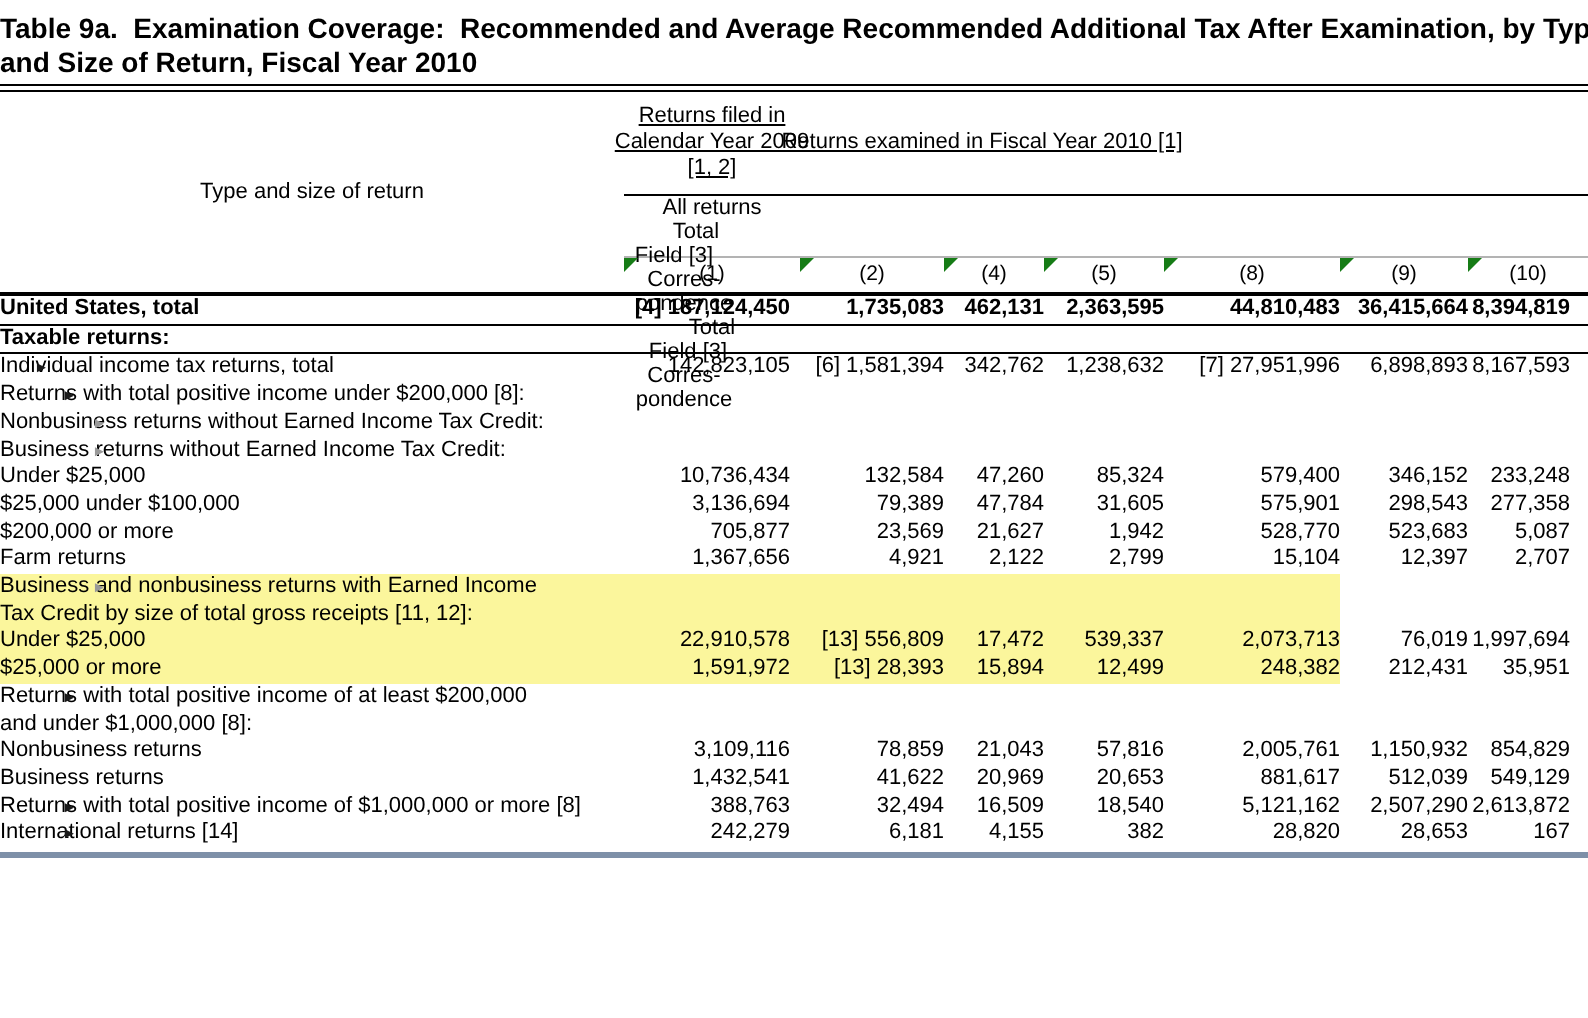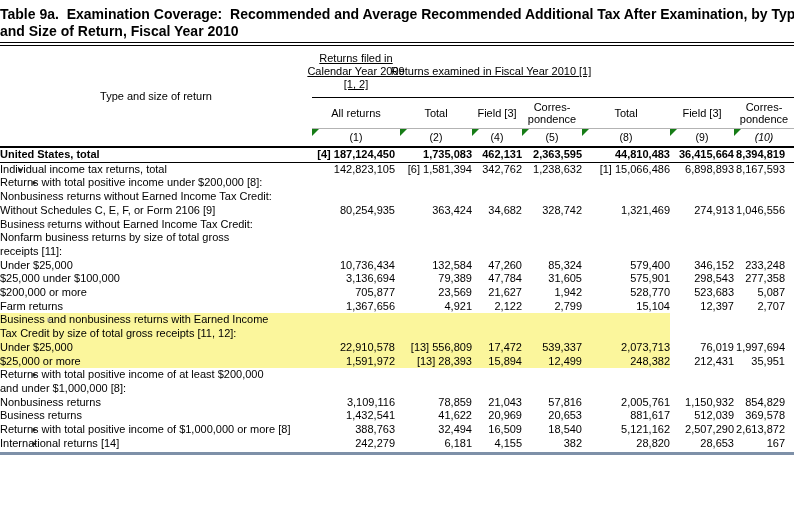--- a/index.html
+++ b/index.html
@@ -17,21 +17,21 @@
     margin:2px 0 0 0;
   }
   
   .header{display:flex;width:794px;}
   .stub{
     width:312px;box-sizing:border-box;display:flex;align-items:center;justify-content:center;
     font-size:11px;
   }
   .colhead{width:482px;}
   .grouprow{display:flex;height:51px;border-bottom:1px solid #000;box-sizing:content-box;text-decoration:underline;}
-  .subrow{display:flex;height:30px;border-bottom:1px solid #b3b3b3;}
+  .subrow{display:flex;height:30px;border-bottom:1px solid #b3b3b3;flex-direction:column;}
   .numrow{display:flex;height:17px;}
   .gcell,.scell,.ncell{
     display:flex;align-items:center;justify-content:center;text-align:center;
     font-size:11px;line-height:13px;white-space:pre;box-sizing:border-box;flex:0 0 auto;
   }
   .scell{line-height:12px;}
   .ncell{font-size:10.5px;position:relative;}
   .tri{
     position:absolute;top:0;left:0;width:0;height:0;
     border-top:7px solid var(--marker,#167C16);border-right:7px solid transparent;
@@ -96,21 +96,21 @@
           <div class="scell" style="width: 60px;">Corres-
 pondence</div>
         </div>
       <div class="numrow" id="numrow">
           <div class="ncell" style="width: 88px;"><span class="tri"></span>(1)</div>
           <div class="ncell" style="width: 72px;"><span class="tri"></span>(2)</div>
           <div class="ncell" style="width: 50px;"><span class="tri"></span>(4)</div>
           <div class="ncell" style="width: 60px;"><span class="tri"></span>(5)</div>
           <div class="ncell" style="width: 88px;"><span class="tri"></span>(8)</div>
           <div class="ncell" style="width: 64px;"><span class="tri"></span>(9)</div>
-          <div class="ncell" style="width: 60px; font-style: italic;"><span class="tri"></span>(10)</div>
+          <div class="ncell" style="width: 60px;"><span class="tri"></span>(10)</div>
         </div>
     </div>
   </div>
 
   <div class="thick-rule"></div>
 
   <table class="body">
     <colgroup id="cols">
         <col style="width: 312px;">
         <col style="width: 88px;">
@@ -125,27 +125,37 @@
         <tr class="bold rule">
           <td class="lblcell i0"><span class="lbl">United States, total</span></td>
           <td class="num">[4] 187,124,450</td>
           <td class="num">1,735,083</td>
           <td class="num">462,131</td>
           <td class="num">2,363,595</td>
           <td class="num">44,810,483</td>
           <td class="num">36,415,664</td>
           <td class="num">8,394,819</td>
         </tr>
+        <tr class="bold rule">
+          <td class="lblcell i0"><span class="lbl">Taxable returns:</span></td>
+          <td class="num"></td>
+          <td class="num"></td>
+          <td class="num"></td>
+          <td class="num"></td>
+          <td class="num"></td>
+          <td class="num"></td>
+          <td class="num"></td>
+        </tr>
         <tr>
           <td class="lblcell i1"><span class="blt dark">►</span><span class="lbl">Individual income tax returns, total</span></td>
           <td class="num">142,823,105</td>
           <td class="num">[6] 1,581,394</td>
           <td class="num">342,762</td>
           <td class="num">1,238,632</td>
-          <td class="num">[1] 15,066,486</td>
+          <td class="num">[7] 27,951,996</td>
           <td class="num">6,898,893</td>
           <td class="num">8,167,593</td>
         </tr>
         <tr>
           <td class="lblcell i2"><span class="blt dark">►</span><span class="lbl">Returns with total positive income under $200,000 [8]:</span></td>
           <td class="num"></td>
           <td class="num"></td>
           <td class="num"></td>
           <td class="num"></td>
           <td class="num"></td>
@@ -156,42 +166,21 @@
           <td class="lblcell i3"><span class="blt light">►</span><span class="lbl">Nonbusiness returns without Earned Income Tax Credit:</span></td>
           <td class="num"></td>
           <td class="num"></td>
           <td class="num"></td>
           <td class="num"></td>
           <td class="num"></td>
           <td class="num"></td>
           <td class="num"></td>
         </tr>
         <tr>
-          <td class="lblcell i4"><span class="lbl">Without Schedules C, E, F, or Form 2106 [9]</span></td>
-          <td class="num">80,254,935</td>
-          <td class="num">363,424</td>
-          <td class="num">34,682</td>
-          <td class="num">328,742</td>
-          <td class="num">1,321,469</td>
-          <td class="num">274,913</td>
-          <td class="num">1,046,556</td>
-        </tr>
-        <tr>
           <td class="lblcell i3"><span class="blt light">►</span><span class="lbl">Business returns without Earned Income Tax Credit:</span></td>
-          <td class="num"></td>
-          <td class="num"></td>
-          <td class="num"></td>
-          <td class="num"></td>
-          <td class="num"></td>
-          <td class="num"></td>
-          <td class="num"></td>
-        </tr>
-        <tr>
-          <td class="lblcell i4"><span class="lbl">Nonfarm business returns by size of total gross
-receipts [11]:</span></td>
           <td class="num"></td>
           <td class="num"></td>
           <td class="num"></td>
           <td class="num"></td>
           <td class="num"></td>
           <td class="num"></td>
           <td class="num"></td>
         </tr>
         <tr>
           <td class="lblcell i5"><span class="lbl">Under $25,000</span></td>
@@ -286,21 +275,21 @@
           <td class="num">854,829</td>
         </tr>
         <tr>
           <td class="lblcell i6"><span class="lbl">Business returns</span></td>
           <td class="num">1,432,541</td>
           <td class="num">41,622</td>
           <td class="num">20,969</td>
           <td class="num">20,653</td>
           <td class="num">881,617</td>
           <td class="num">512,039</td>
-          <td class="num">369,578</td>
+          <td class="num">549,129</td>
         </tr>
         <tr>
           <td class="lblcell i2"><span class="blt dark">►</span><span class="lbl">Returns with total positive income of $1,000,000 or more [8]</span></td>
           <td class="num">388,763</td>
           <td class="num">32,494</td>
           <td class="num">16,509</td>
           <td class="num">18,540</td>
           <td class="num">5,121,162</td>
           <td class="num">2,507,290</td>
           <td class="num">2,613,872</td>

